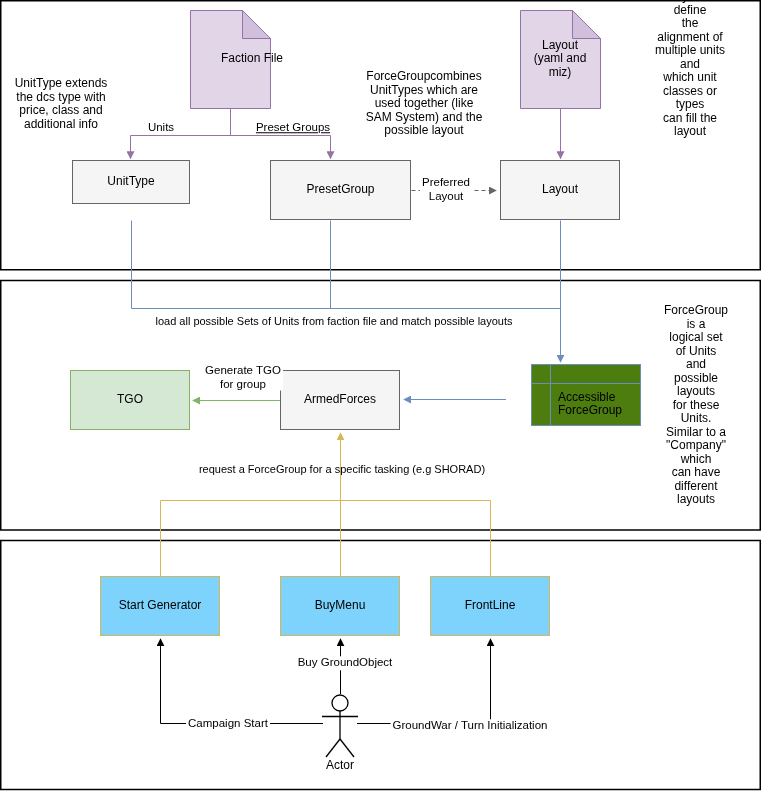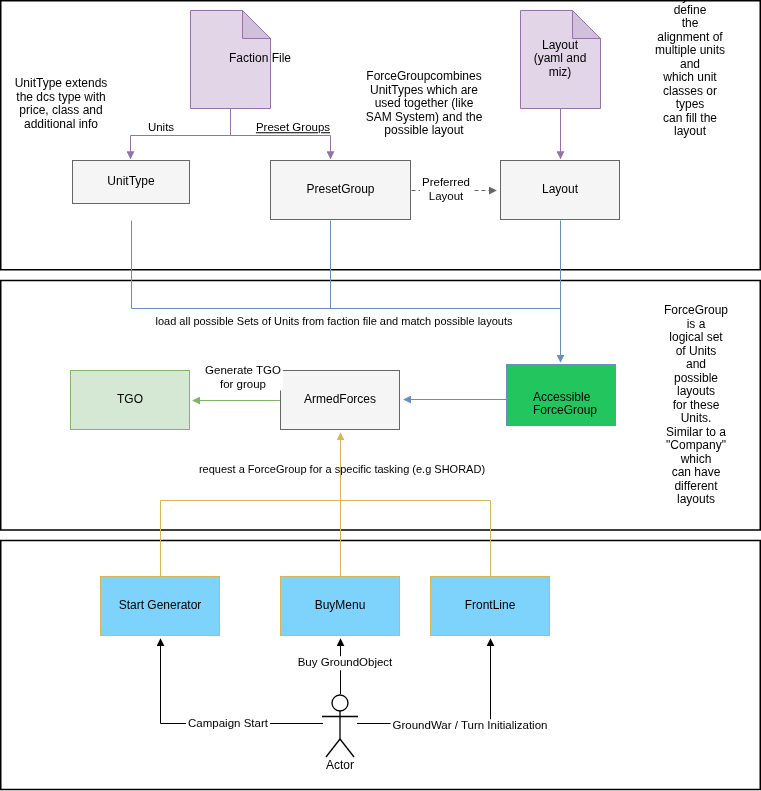--- a/index.html
+++ b/index.html
@@ -11,21 +11,21 @@
   #wires { position:absolute; left:0; top:0; z-index:1; }
   .node {
     position:absolute; z-index:2; box-sizing:border-box;
     display:flex; align-items:center; justify-content:center;
     border:1px solid #666; font-size:12px; line-height:13.5px;
     text-align:center; white-space:pre-line;
   }
   .gray   { background:#f5f5f5; border-color:#666666; }
   .green  { background:#d5e8d4; border-color:#82b366; }
   .yellow { background:#7dd3fc; border-color:#d6b656; }
-  .blue   { background:#22c55e; border-color:#6c8ebf; }
+  .blue   { background:#4d7c0f; border-color:#6c8ebf;margin-left:25px; }
   .acc-line-h { position:absolute; left:0; right:0; top:18px; border-top:1px solid #6c8ebf; }
   .acc-line-v { position:absolute; top:0; bottom:0; left:18px; border-left:1px solid #6c8ebf; }
   .acc-text {
     position:absolute; left:19px; top:18px; right:0; bottom:0;
     display:flex; align-items:center; padding-left:7px;
     text-align:left; white-space:pre-line; font-size:12px; line-height:13.5px;
   }
   .doc-label {
     position:absolute; z-index:2; display:flex; align-items:center; justify-content:center;
     text-align:center; font-size:12px; line-height:13.5px; white-space:pre-line;
@@ -109,21 +109,21 @@
 
     <g stroke="#000" stroke-width="1.3" fill="none">
       <circle cx="340" cy="703" r="8"></circle>
       <path d="M340,711 V739"></path>
       <path d="M322,716.5 H358"></path>
       <path d="M340,739 L326,757"></path>
       <path d="M340,739 L354,757"></path>
     </g>
   </svg>
 
-  <div class="doc-label" style="left:184px; top:14px; width:100px; height:90px;padding-left:26px;">Faction File</div>
+  <div class="doc-label" style="left:176px; top:14px; width:100px; height:90px;padding-left:26px;">Faction File</div>
   <div class="doc-label" style="left:520px; top:14px; width:80px; height:90px;">Layout
 (yaml and
 miz)</div>
 
   <div class="node gray" style="left:72px;  top:160px; width:118px; height:44px;">UnitType</div>
   <div class="node gray" style="left:270px; top:160px; width:141px; height:60px;">PresetGroup</div>
   <div class="node gray" style="left:500px; top:160px; width:120px; height:60px;">Layout</div>
   <div class="node green" style="left:70px;  top:370px; width:120px; height:60px;">TGO</div>
   <div class="node gray" style="left:280px; top:370px; width:120px; height:60px;">ArmedForces</div>
 

